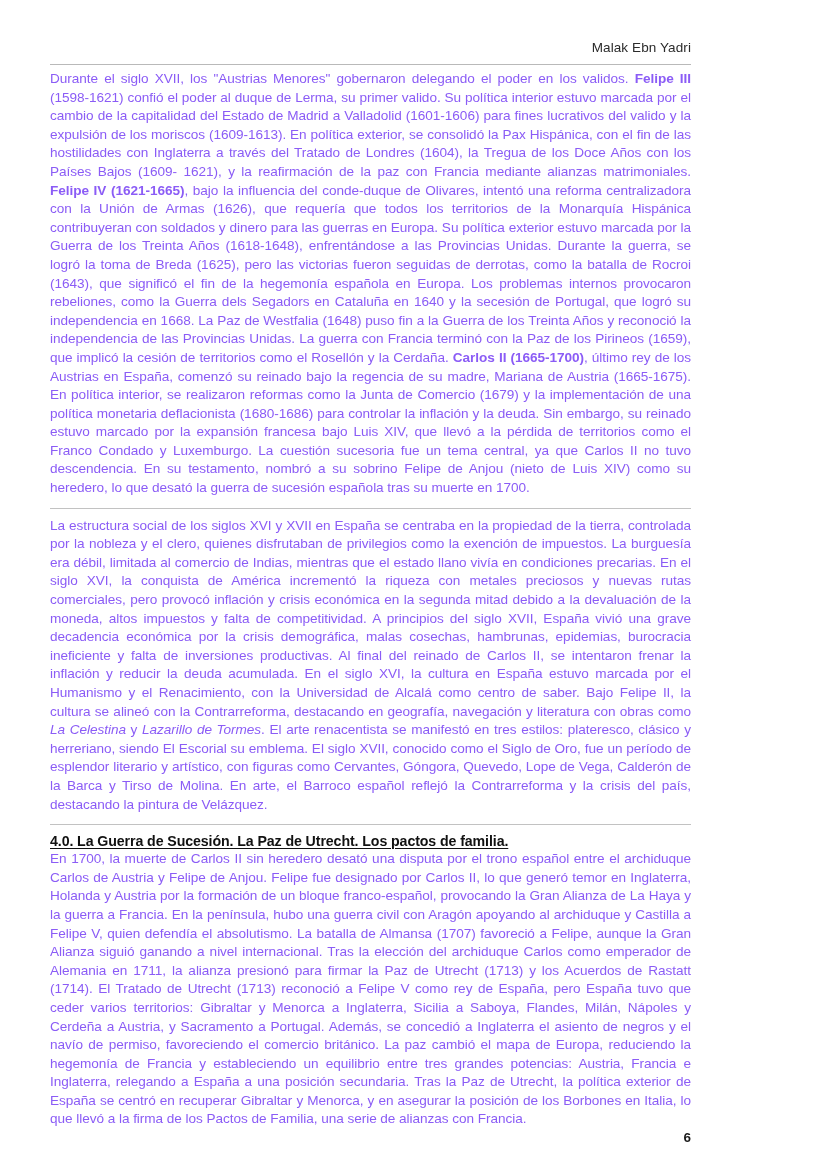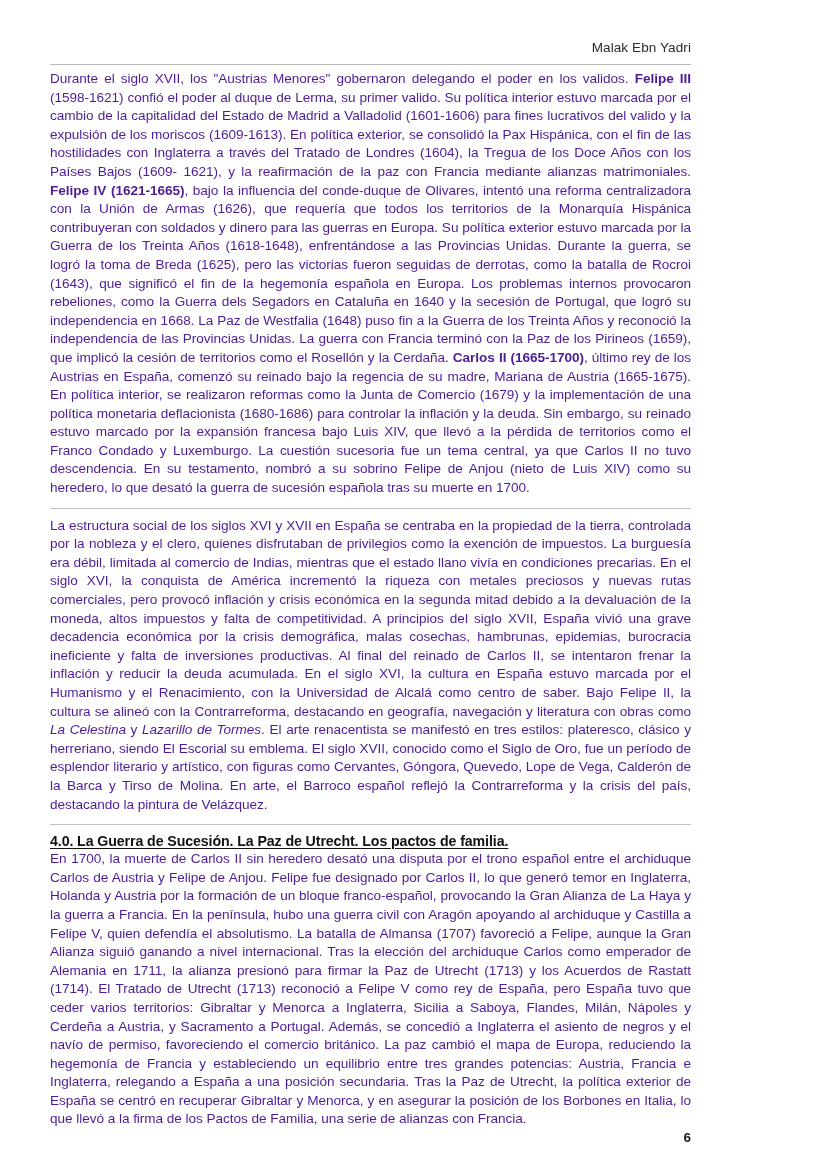--- a/index.html
+++ b/index.html
@@ -48,21 +48,21 @@
     text-underline-offset: 2px;
     color: #111111;
     letter-spacing: -0.1px;
   }
   p.body-text {
     font-size: 13.6px;
     line-height: 18.6px;
     text-align: justify;
     text-justify: inter-word;
     margin: 0 0 0 0;
-    color: #4c1d95;
+    color: #8b5cf6;
     letter-spacing: -0.05px;
     word-spacing: 0px;
   }
   .section {
     margin-bottom: 0;
   }
   .page-number {
     position: absolute;
     right: 50px;
     bottom: 26px;

